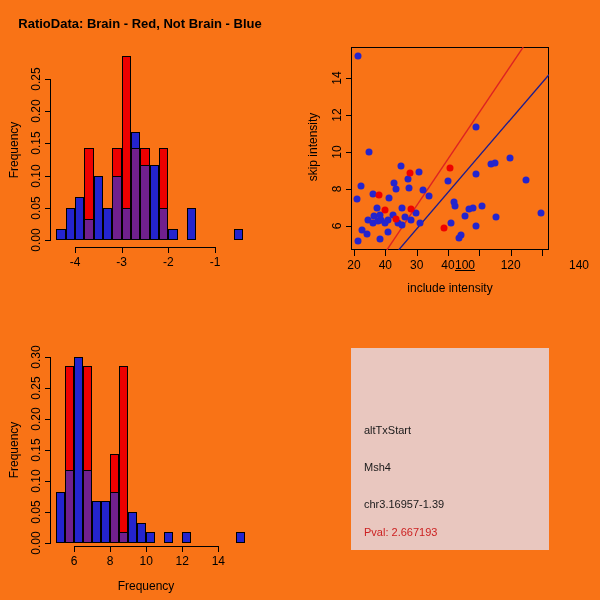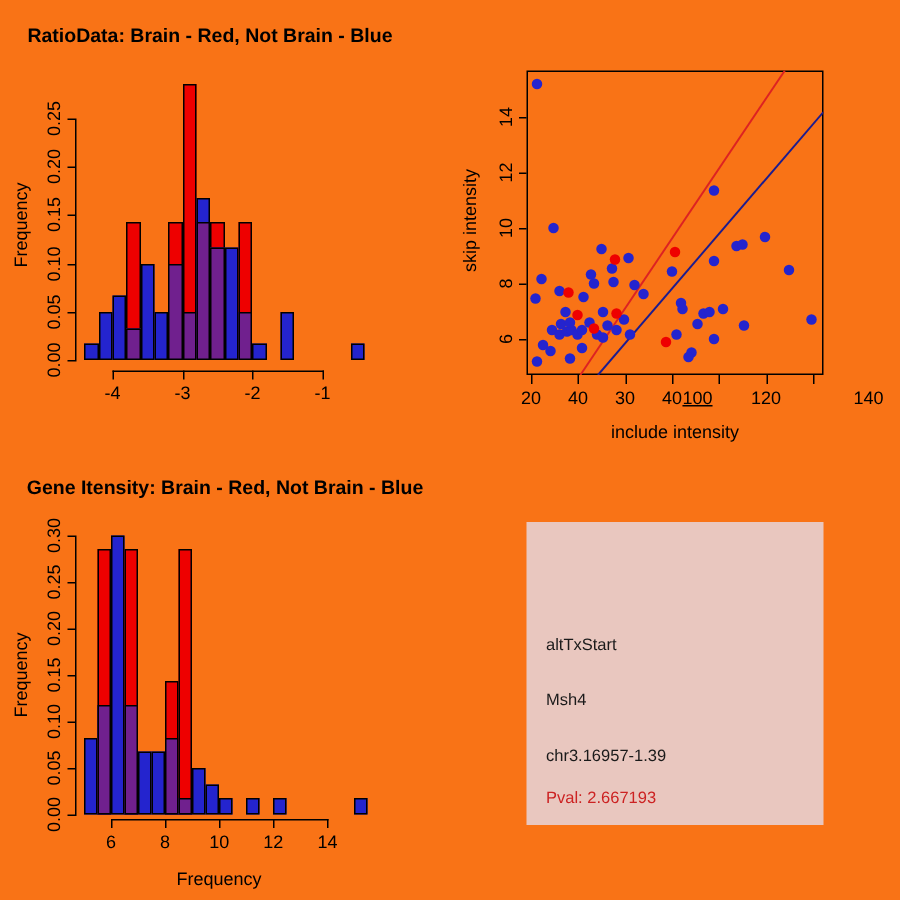--- a/index.html
+++ b/index.html
@@ -16,21 +16,20 @@
   .plotbox{position:absolute;border:1px solid #000;box-sizing:border-box;}
   .infobox{position:absolute;left:351px;top:348px;width:198px;height:202px;}
   .infoline{position:absolute;left:13px;font-size:11px;color:#1a1a1a;white-space:nowrap;}
 </style>
 </head>
 <body>
 
 <div id="canvas">
 
   <div class="title" style="left:0px;top:16px;width:280px">RatioData: Brain - Red, Not Brain - Blue</div>
-  <div class="title" style="left:5px;top:317px;width:290px">Gene Itensity: Brain - Red, Not Brain - Blue</div>
 
   <div class="axlab rot" style="left:14px;top:150px">Frequency</div>
 
   <div class="axlab rot" style="left:313px;top:147px">skip intensity</div>
   <div class="axlab center" style="left:450px;top:281px">include intensity</div>
 
   <div class="axlab rot" style="left:14px;top:450px">Frequency</div>
   <div class="axlab center" style="left:146px;top:579px">Frequency</div>
 
   <div class="infobox" id="infobox" style="background: rgb(233, 199, 191);">

